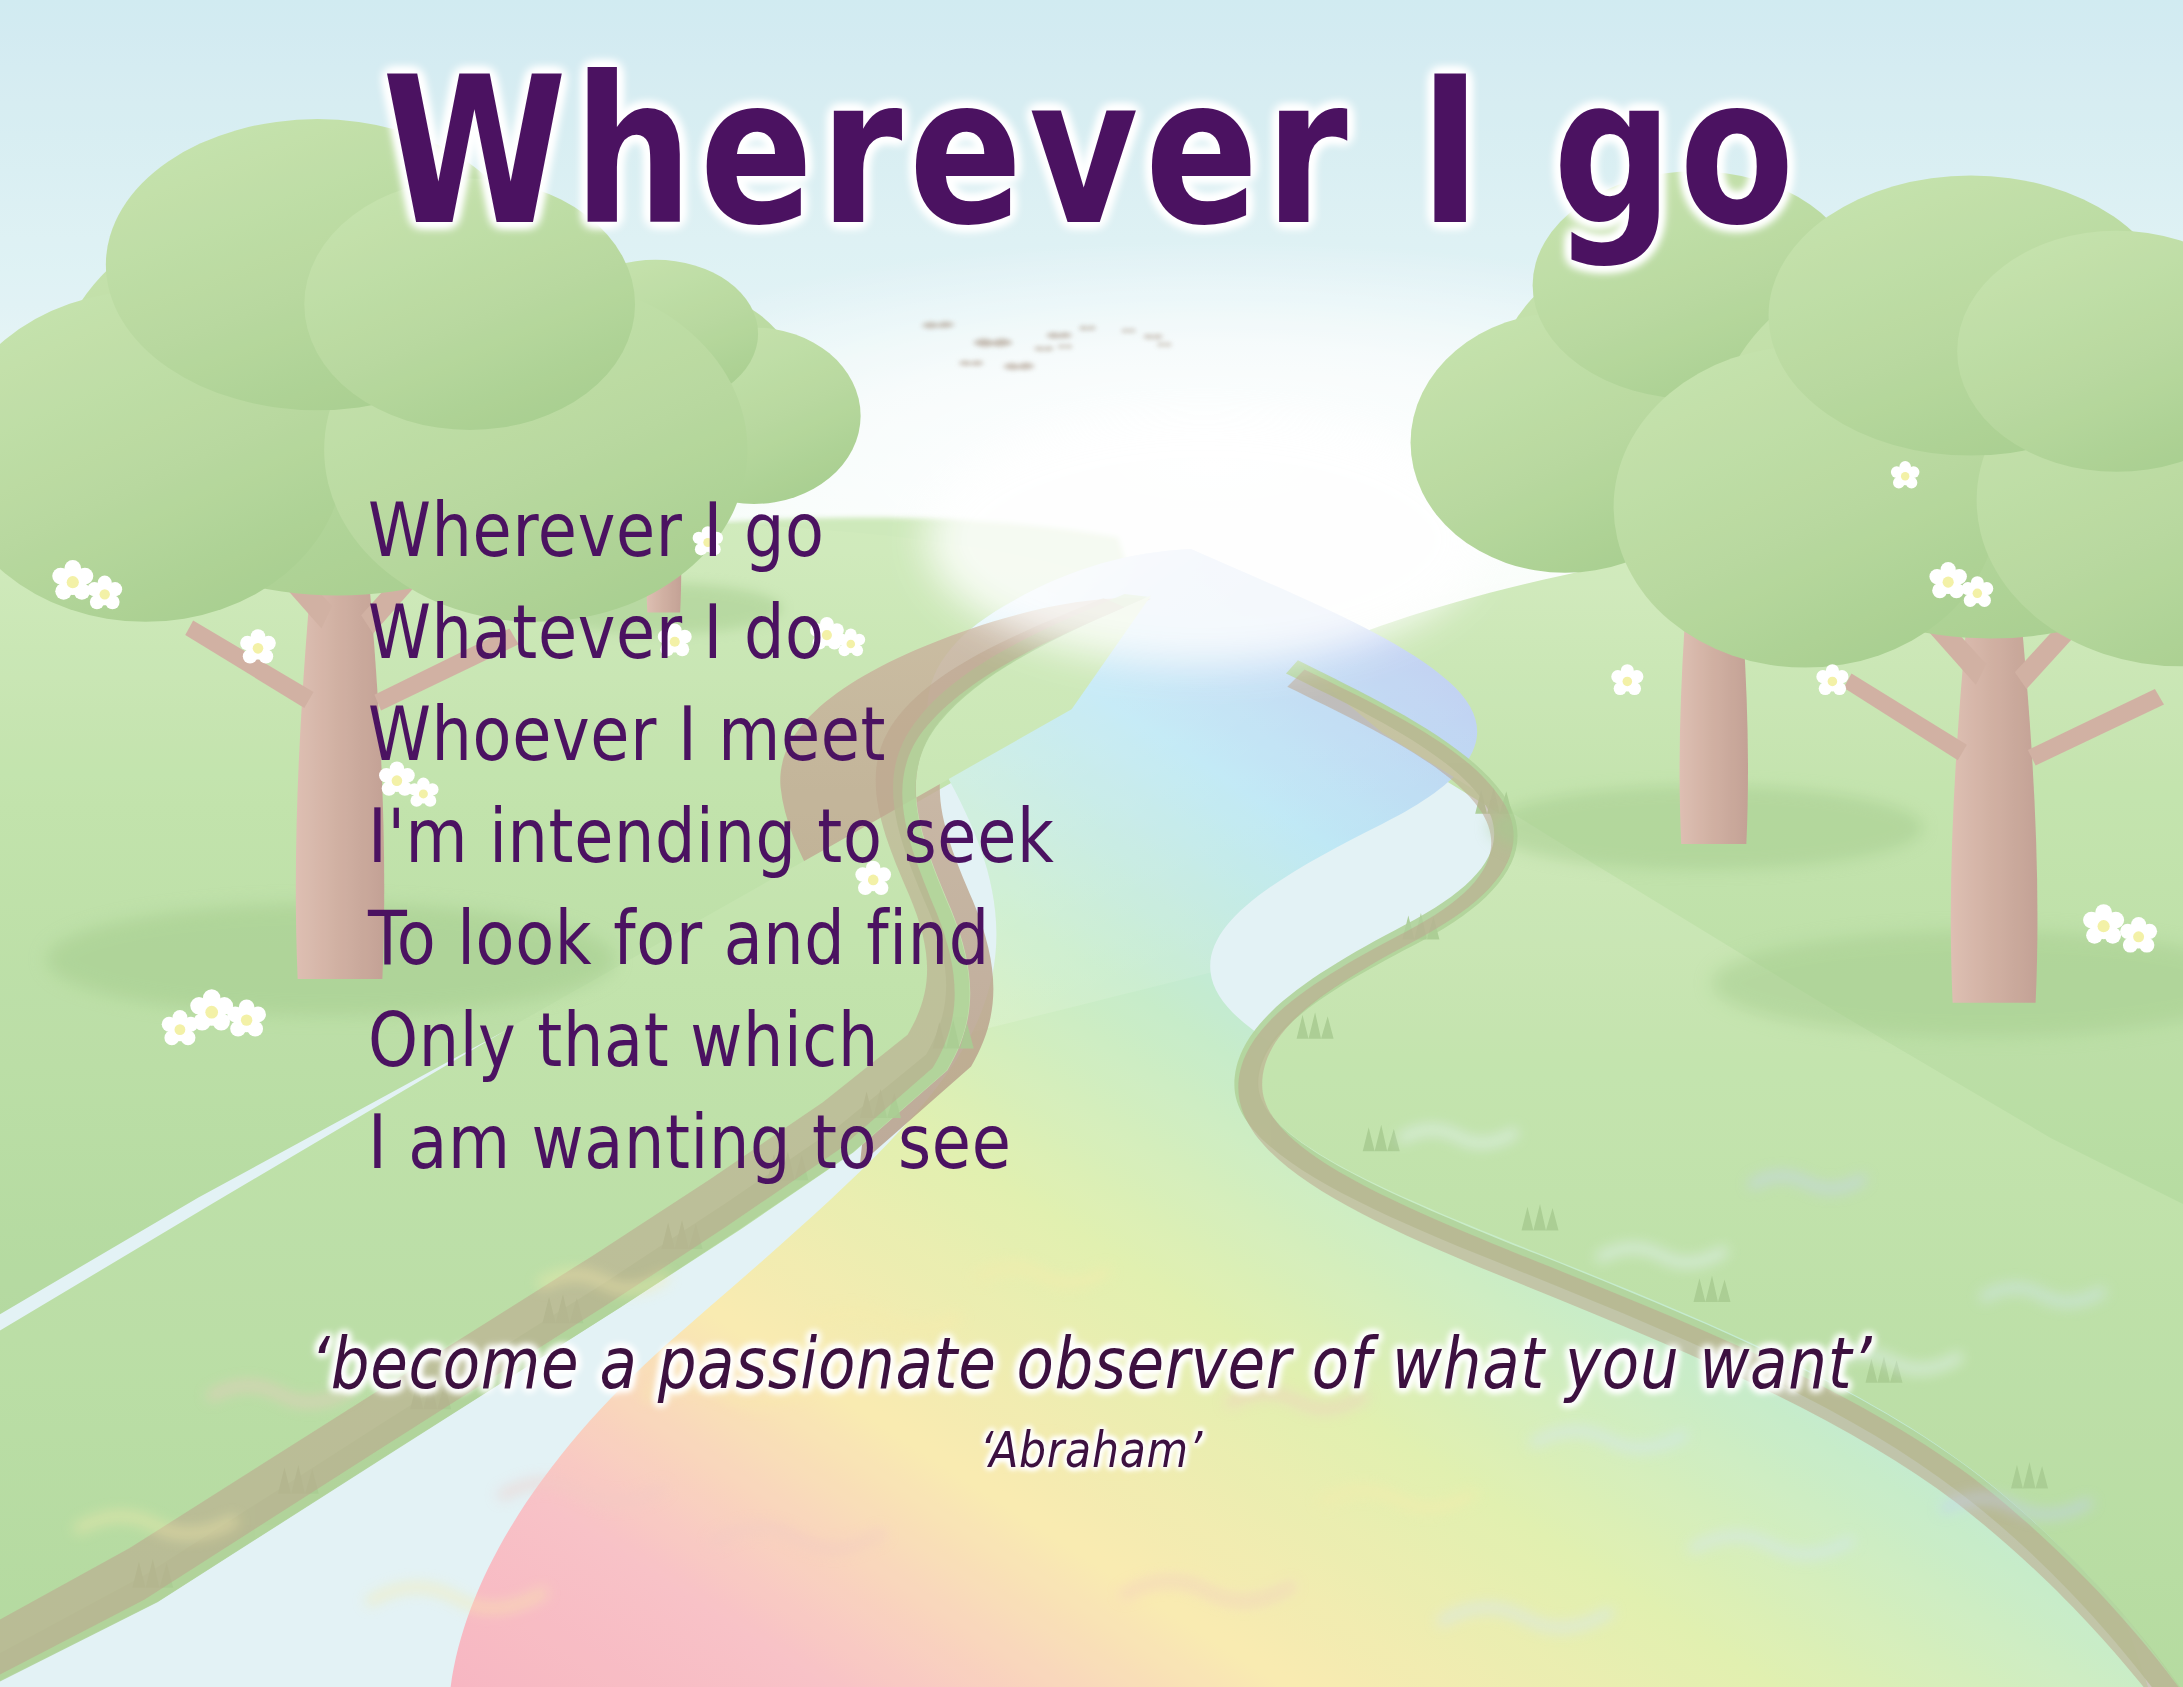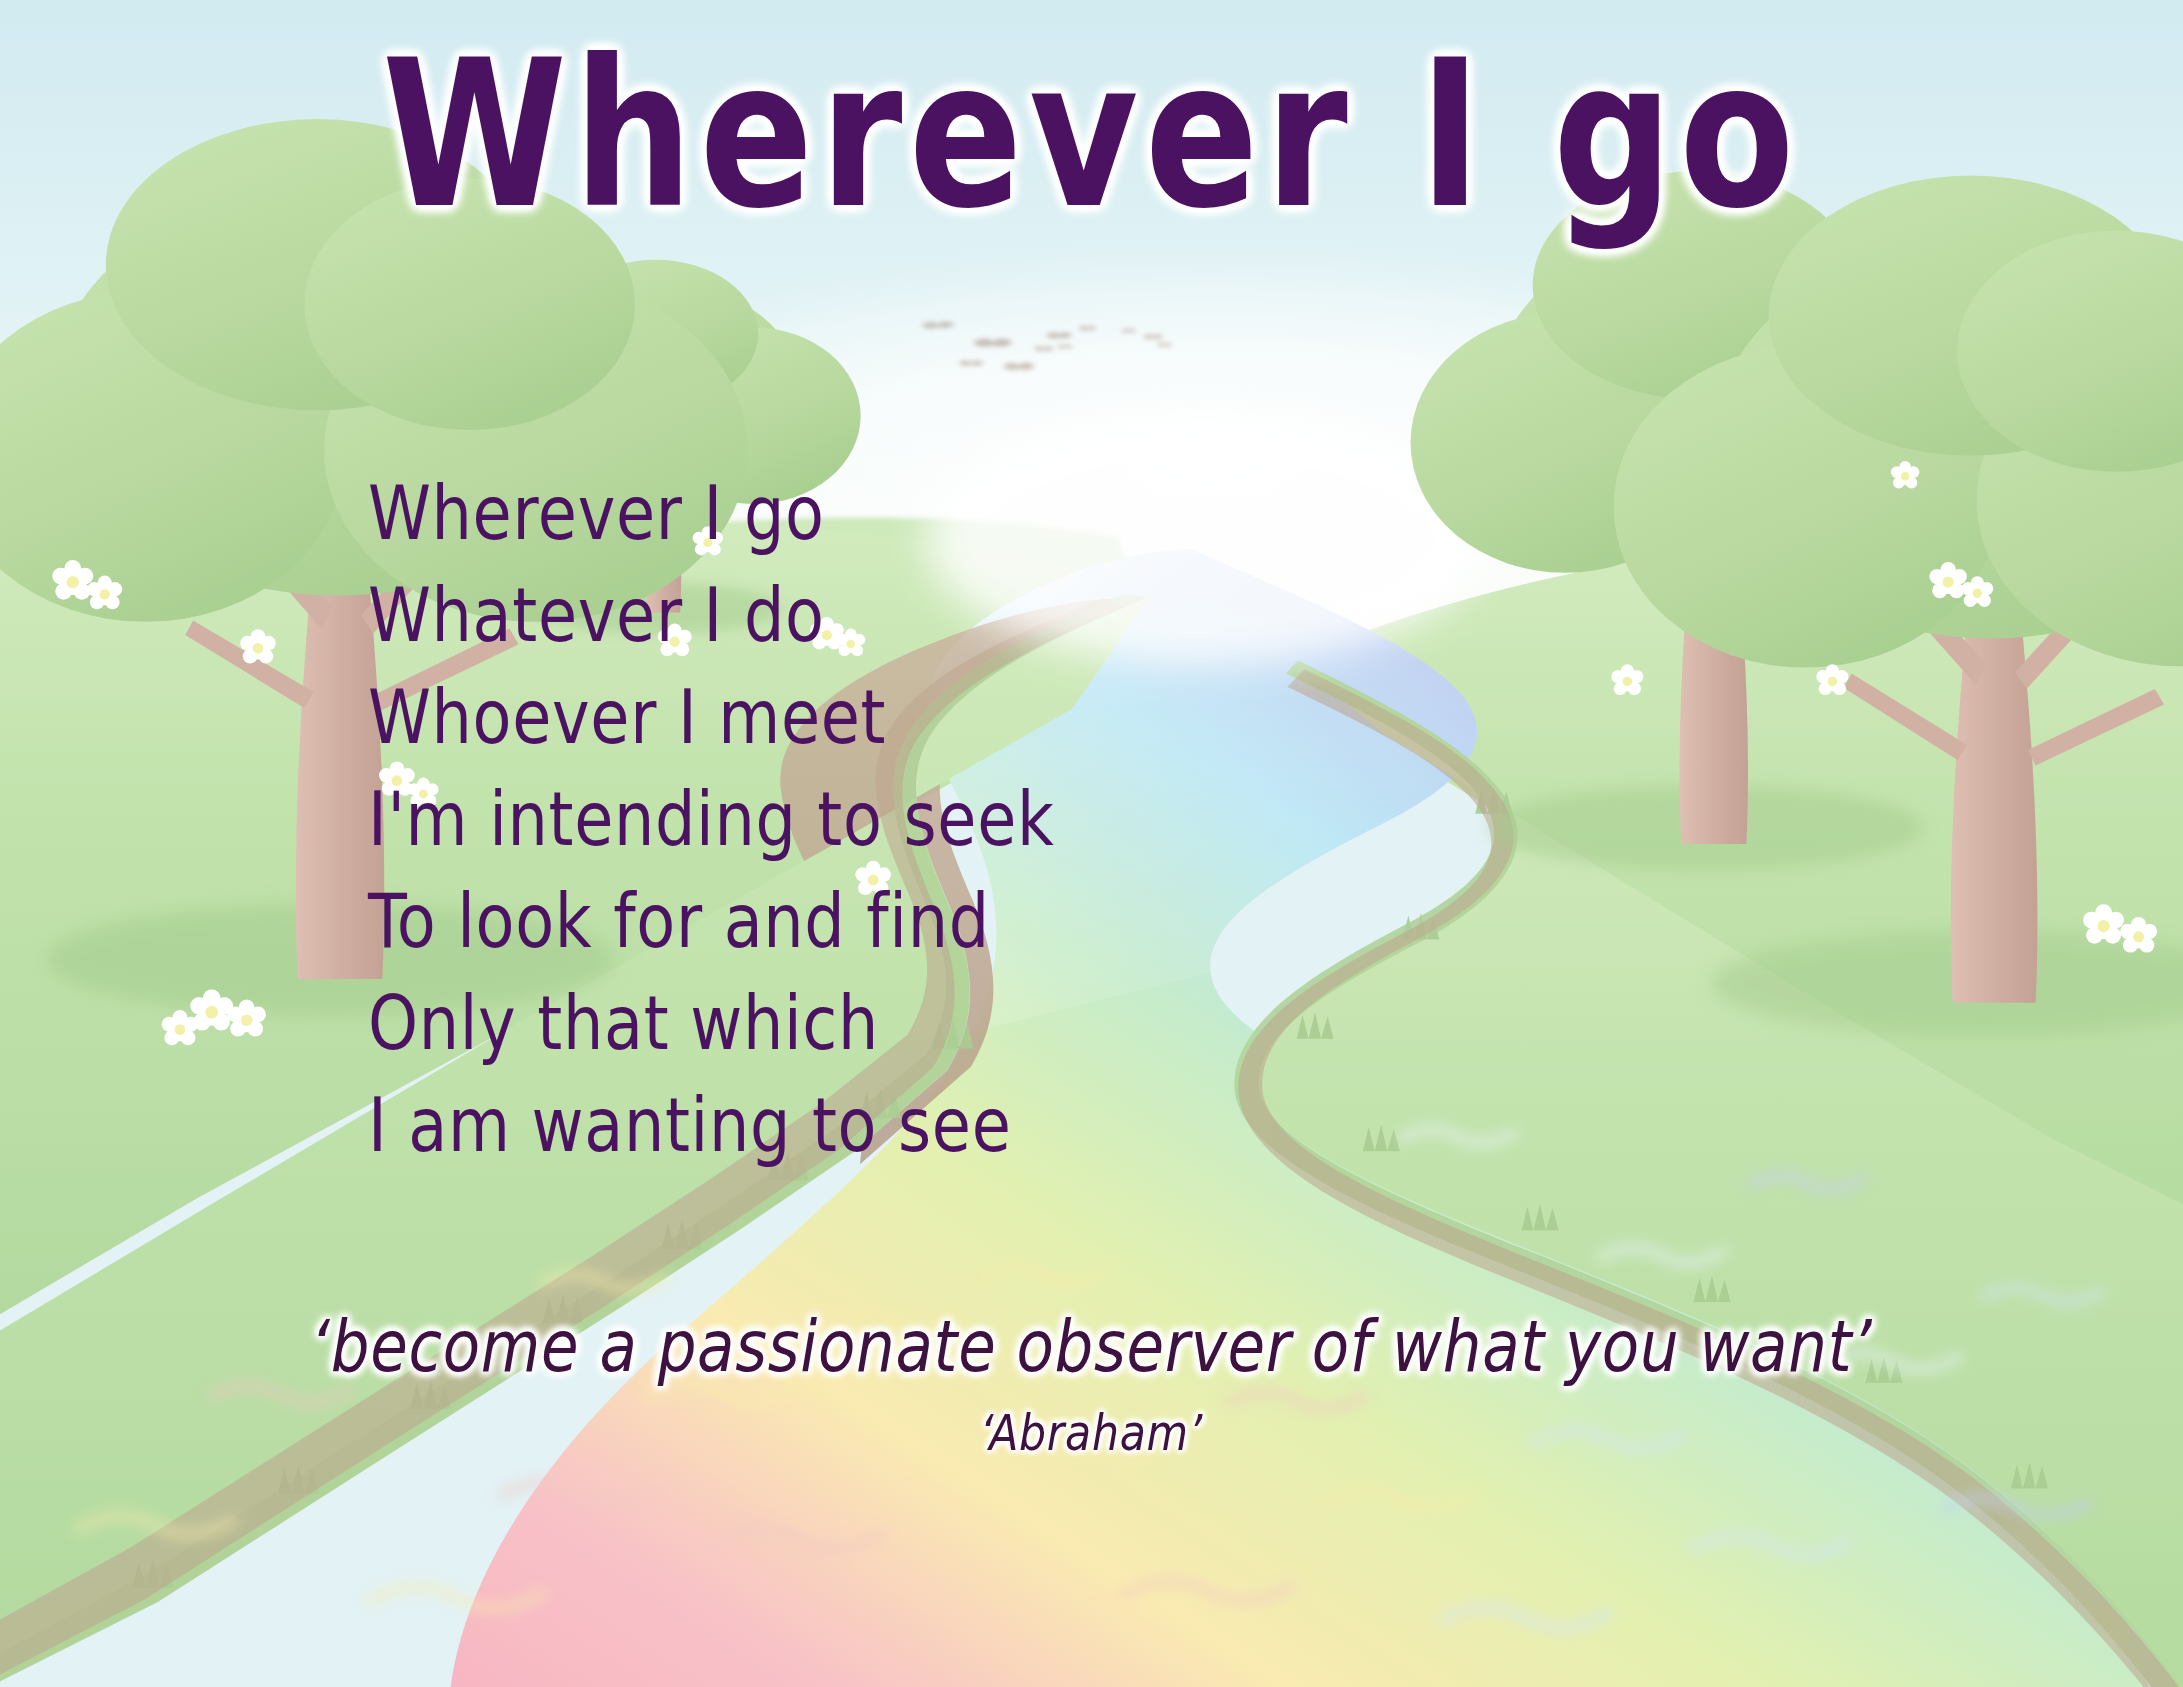--- a/index.html
+++ b/index.html
@@ -11,21 +11,21 @@
     position: relative;
     width: 2183px;
     height: 1687px;
     overflow: hidden;
   }
 
   
   #scene { position: absolute; inset: 0; width: 2183px; height: 1687px; display: block; }
 
   
-  #textlayer { position: absolute; inset: 0; }
+  #textlayer { position: absolute; inset: 0; margin-top: 17px; }
 
   .title {
     position: absolute;
     left: 0; right: 0;
     top: 28px;
     text-align: center;
     font-family: "DejaVu Sans", sans-serif;
     font-weight: 700;
     font-size: 173px;
     letter-spacing: 6.6px;

